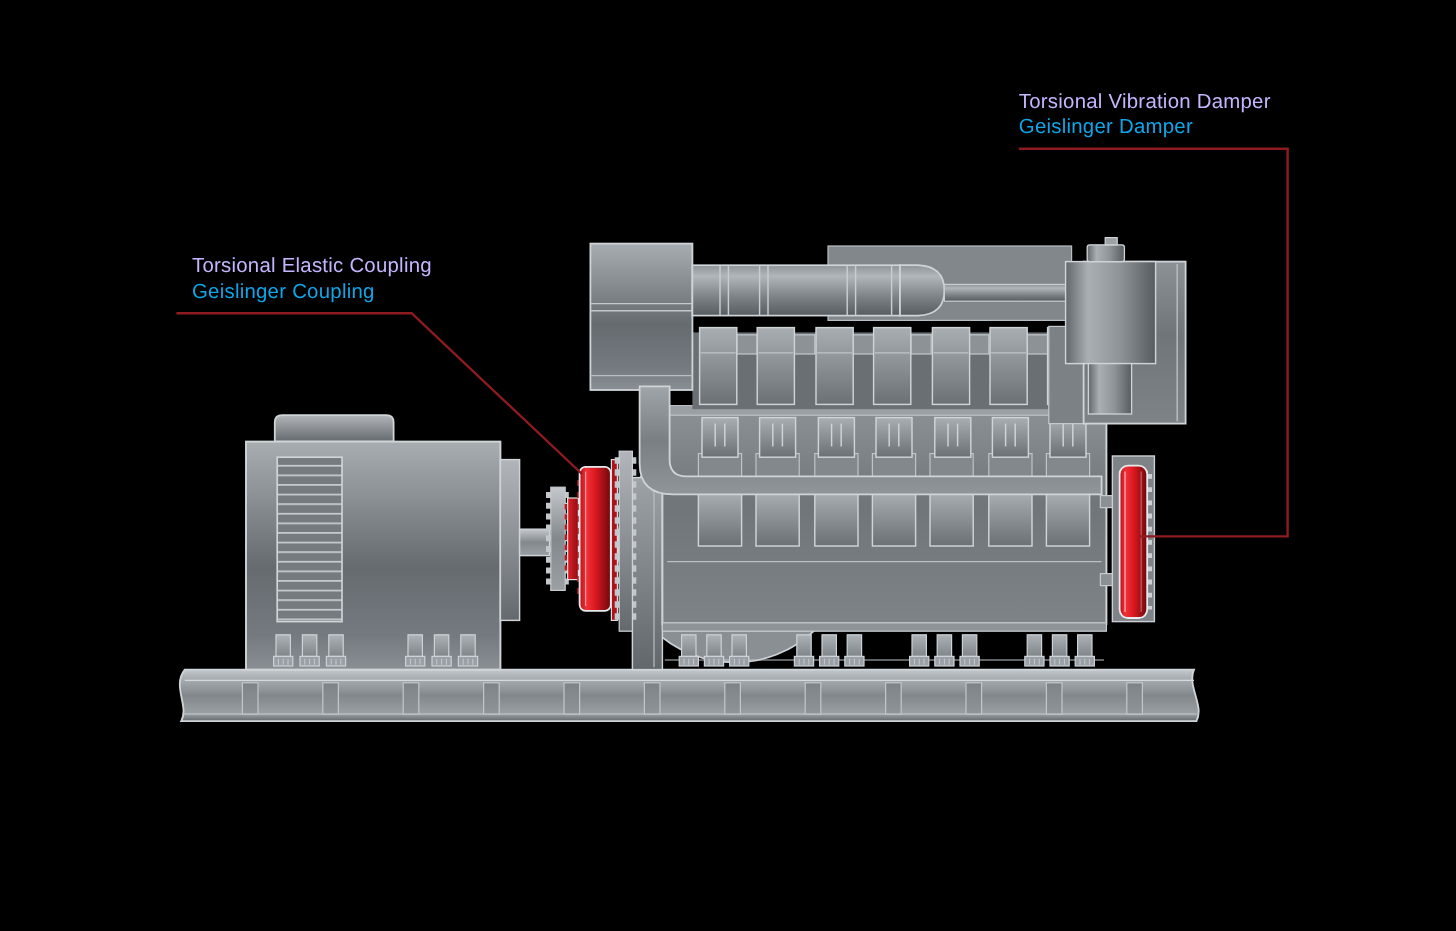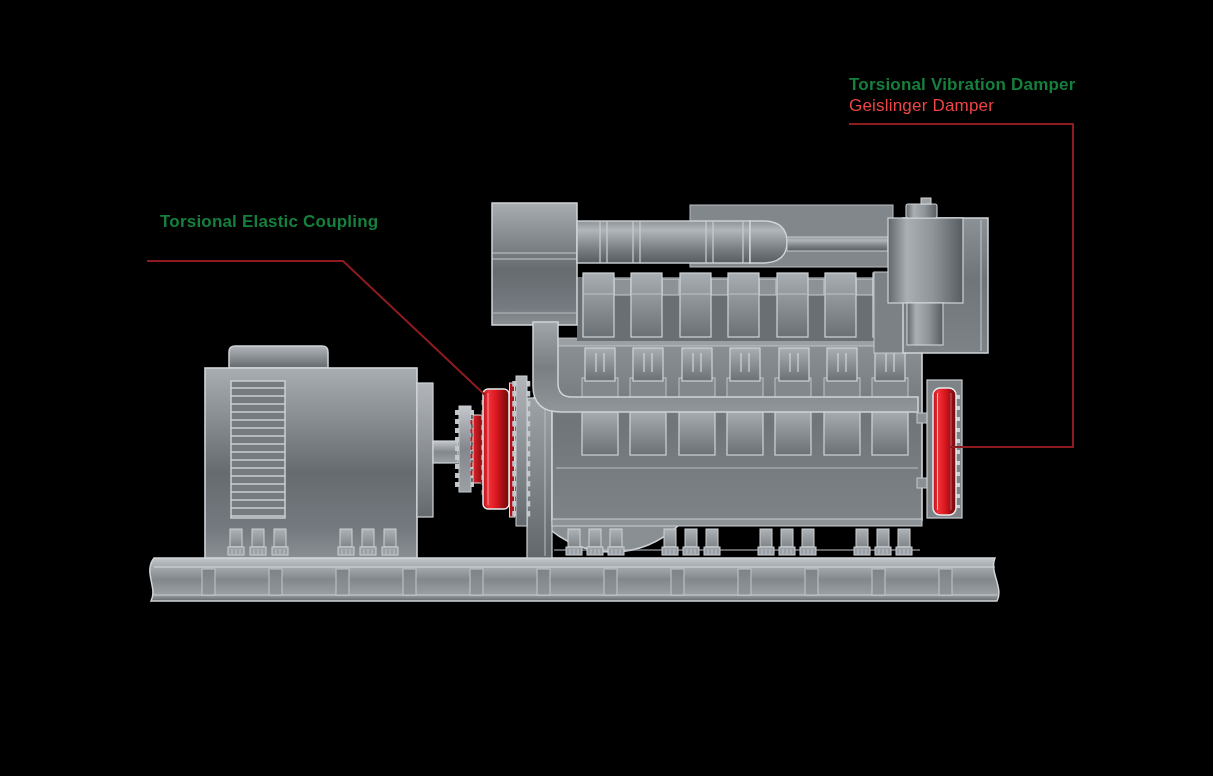--- a/index.html
+++ b/index.html
@@ -1,21 +1,21 @@
 <!DOCTYPE html>
 <html><head>
 <meta charset="utf-8">
 <style>
   html,body{margin:0;padding:0;background:#000;}
   #stage{position:relative;width:1213px;height:776px;background:#000;overflow:hidden;
          font-family:"Liberation Sans",sans-serif;}
   #stage svg{position:absolute;left:0;top:0;}
   .callout-label{position:absolute;font-size:17px;line-height:21px;letter-spacing:.2px;white-space:nowrap;}
-  .callout-label .t{font-weight:700;color:#15803d;}
-  .callout-label .s{font-weight:400;color:#ef4444;}
+  .callout-label .t{font-weight:400;color:#c4b5fd;}
+  .callout-label .s{font-weight:400;color:#0ea5e9;}
   #label-damper{left:849px;top:74px;}
   #label-coupling{left:148px;top:211px;margin-left:12px;}
 </style>
 </head>
 <body>
 
 <div id="stage">
 
 <svg width="1213" height="776" viewBox="0 0 1213 776">
   <defs>
@@ -280,15 +280,16 @@
   <polyline points="849,124 1073,124 1073,447 950,447" fill="none" stroke="#8e1b1f" stroke-width="2"></polyline>
   <polyline points="147,261 343,261 485,395" fill="none" stroke="#8e1b1f" stroke-width="2"></polyline>
 </svg>
 
 <div class="callout-label" id="label-damper">
   <div class="t">Torsional Vibration Damper</div>
   <div class="s">Geislinger Damper</div>
 </div>
 <div class="callout-label" id="label-coupling">
   <div class="t">Torsional Elastic Coupling</div>
+  <div class="s">Geislinger Coupling</div>
 </div>
 
 </div>
 
 </body></html>

